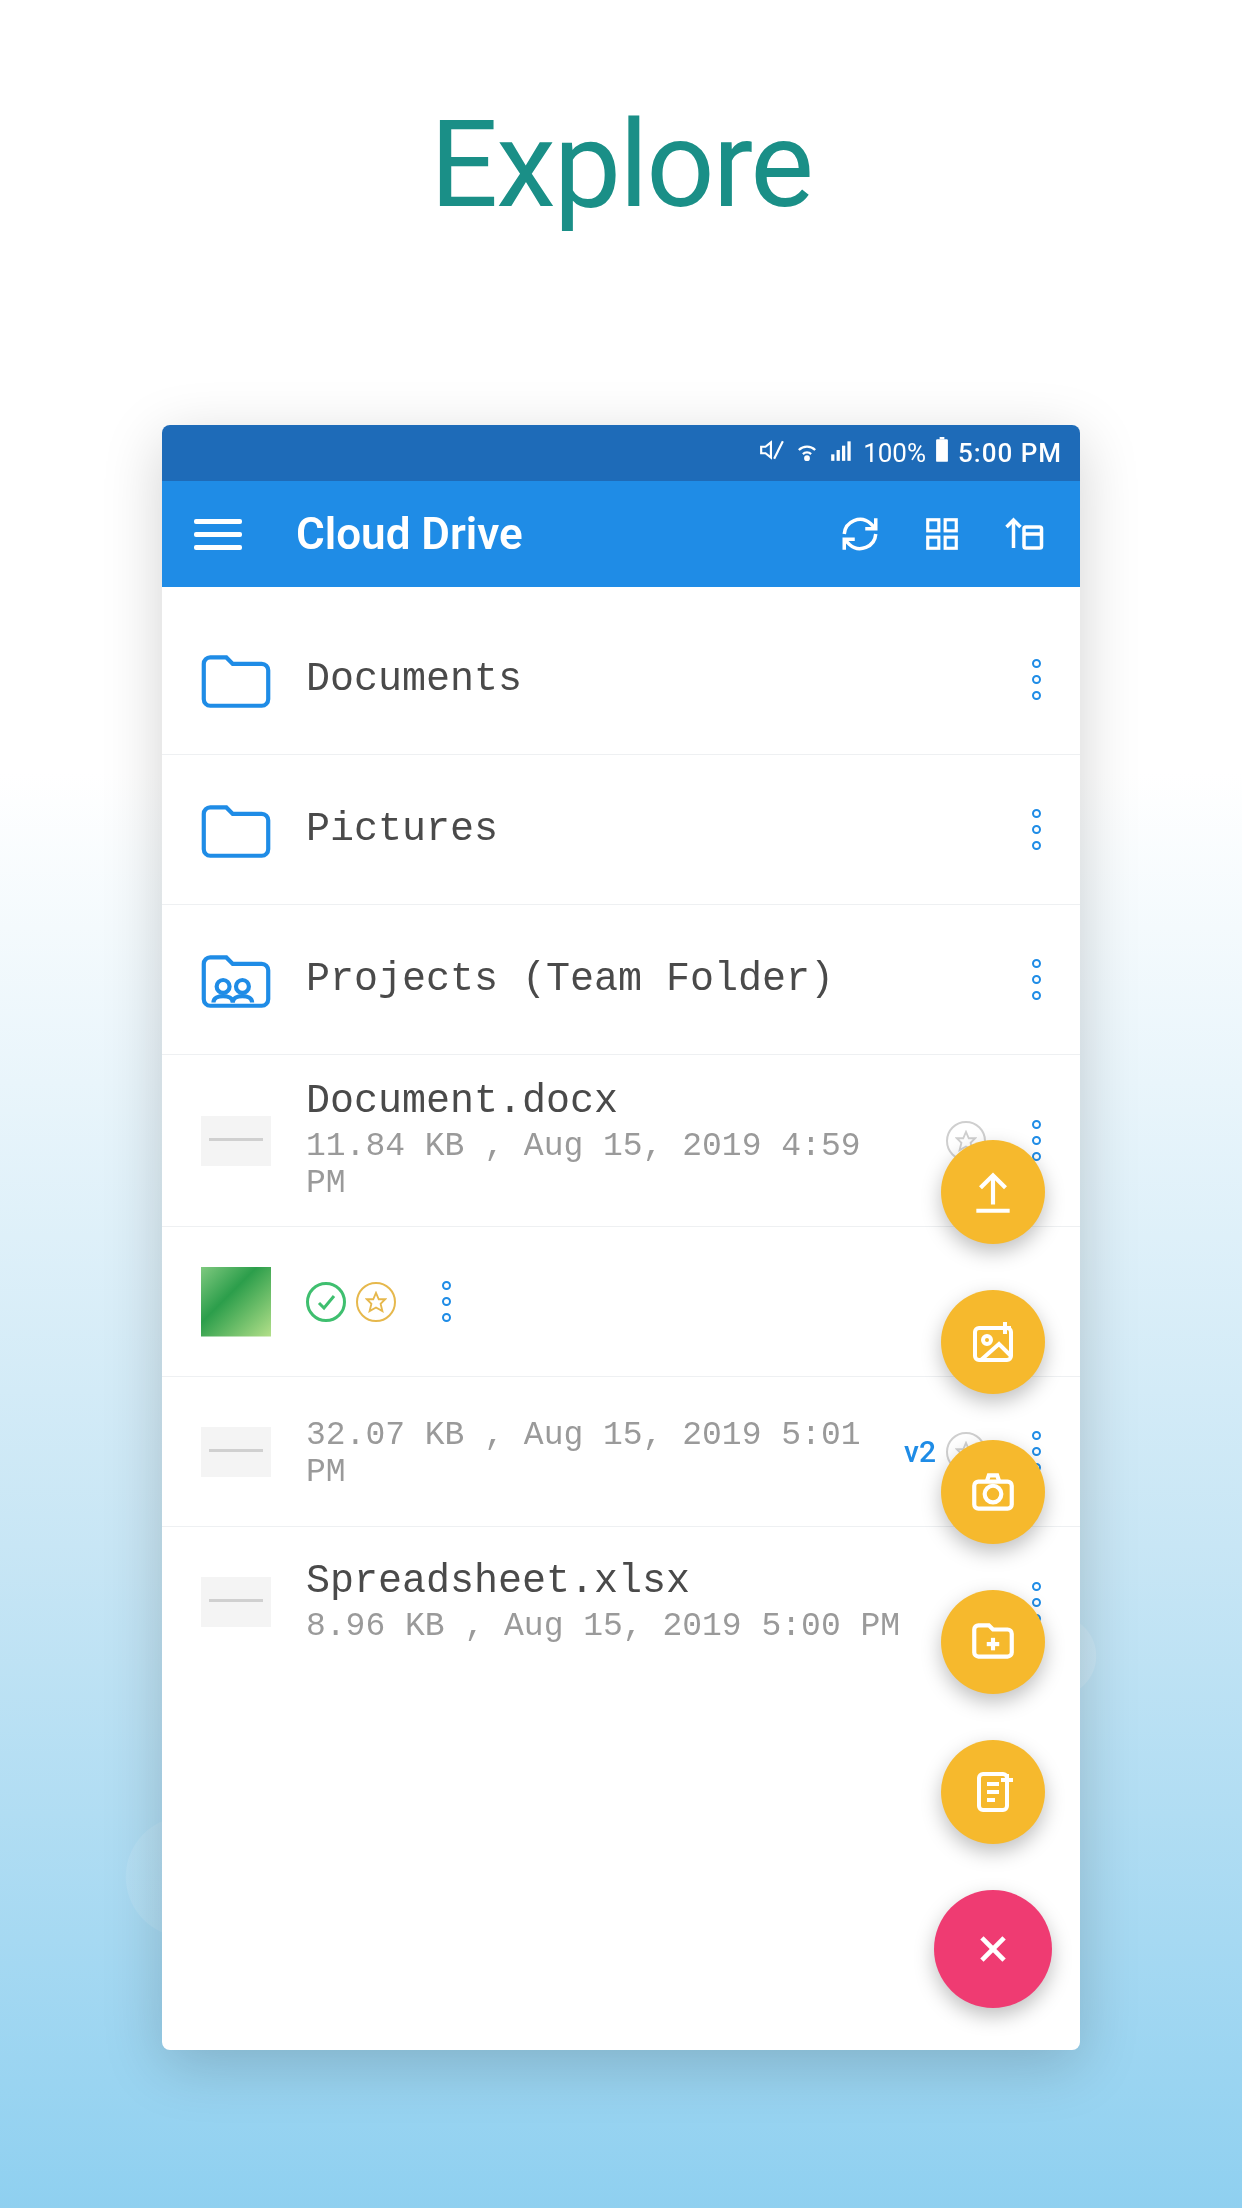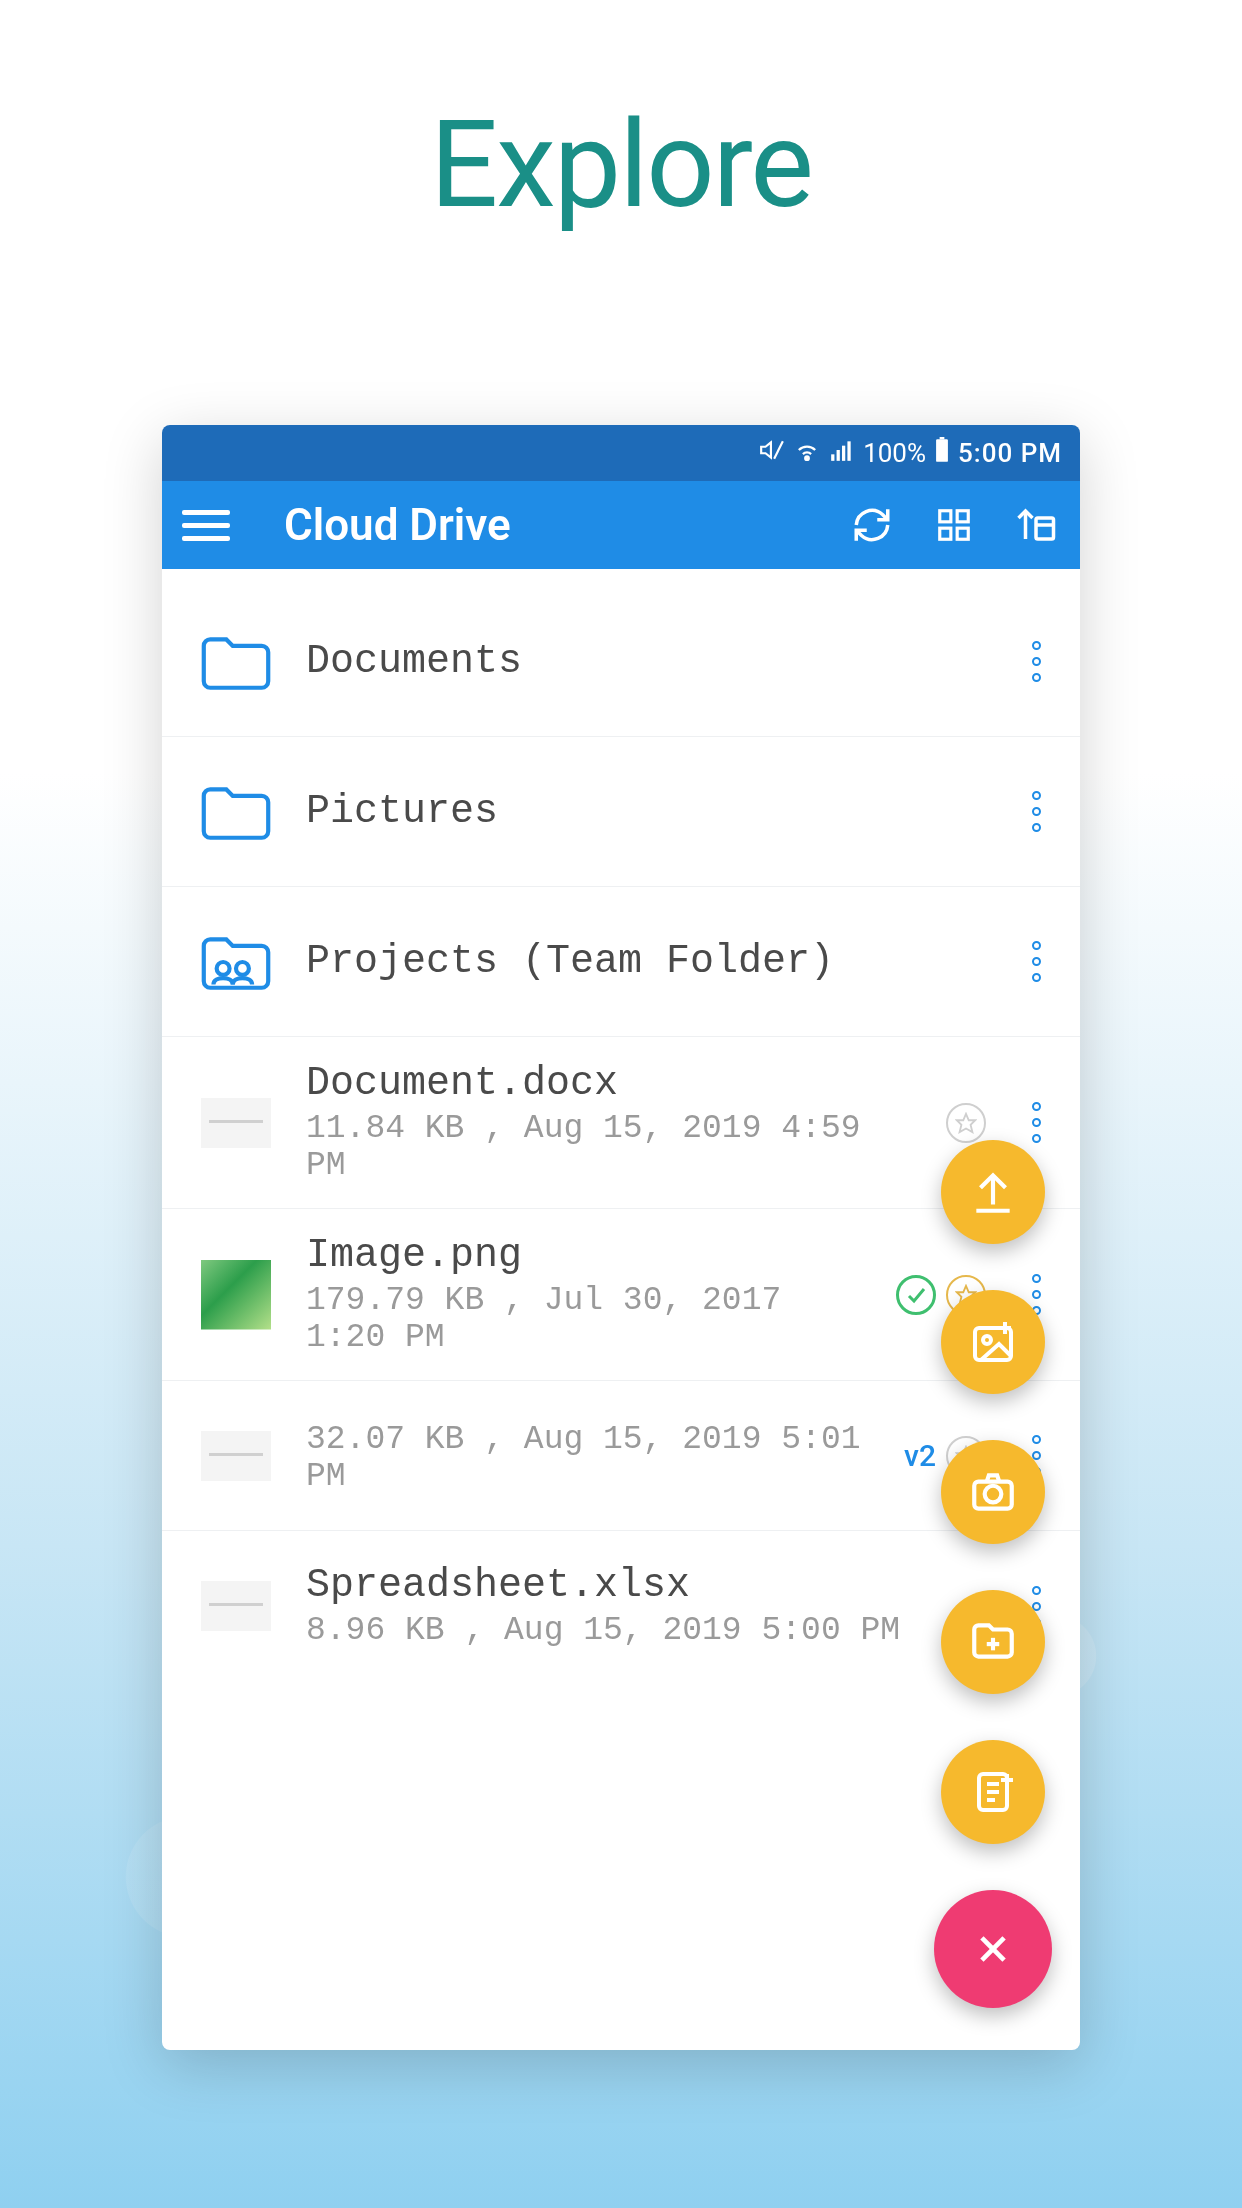--- a/index.html
+++ b/index.html
@@ -53,25 +53,25 @@
     padding: 0 18px;
     color: #fff;
     font-size: 26px;
     gap: 10px;
   }
   .status-bar .icons { display:flex; align-items:center; gap:8px; }
   .status-bar .time { font-weight:500; letter-spacing:1px; }
 
   
   .app-bar {
-    height: 88px;
+    height: 106px;
     background: #1f8ce6;
     display: flex;
     align-items: center;
-    padding: 0 20px;
+    padding: 0 32px;
     color: #fff;
     gap: 34px;
   }
   .hamburger { width:48px; display:flex; flex-direction:column; gap:8px; cursor:pointer; }
   .hamburger span { height:5px; background:#fff; border-radius:2px; }
   .app-title { font-size: 44px; font-weight:600; flex:0 1 auto; margin-left:20px; }
   .app-bar-spacer { flex:1; }
   .app-bar-icon { width:48px; height:48px; display:flex; align-items:center; justify-content:center; cursor:pointer; }
 
   
@@ -282,24 +282,20 @@
           <span></span>
           <span></span>
           <span></span>
         </div>
     </div>
 
     <div class="row">
       <div class="icon">
           <div class="thumb"></div>
         </div>
-      <div class="text">
-        <div class="name">Image.png</div>
-        <div class="meta">179.79 KB , Jul 30, 2017 1:20 PM</div>
-      </div>
       <div class="badges">
         <div class="badge-circle badge-check-green">
           <svg width="24" height="24" viewBox="0 0 24 24" fill="none" stroke="currentColor" stroke-width="3">
               <polyline points="5 13 10 18 20 6"></polyline>
             </svg>
         </div>
         <div class="badge-circle badge-star-gold">
           <svg width="22" height="22" viewBox="0 0 24 24" fill="none" stroke="currentColor" stroke-width="2">
               <polygon points="12 2 15 9 22 9 17 14 19 22 12 18 5 22 7 14 2 9 9 9"></polygon>
             </svg>

